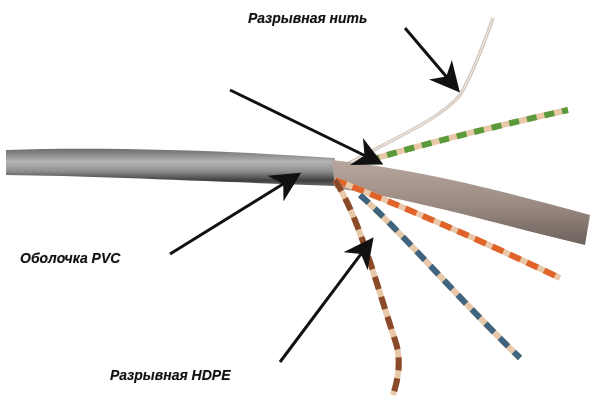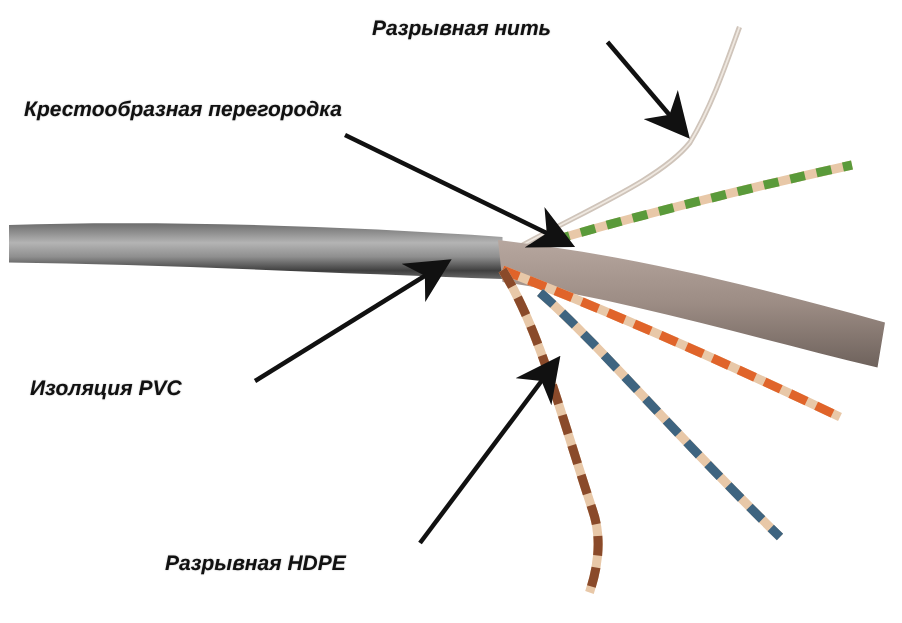--- a/index.html
+++ b/index.html
@@ -84,16 +84,15 @@
 
     <g>
       <line x1="405" y1="28" x2="456" y2="88" stroke="#111" stroke-width="3" marker-end="url(#arrowHead)"></line>
       <line x1="230" y1="90" x2="378" y2="162" stroke="#111" stroke-width="3" marker-end="url(#arrowHead)"></line>
       <line x1="170" y1="254" x2="296" y2="176" stroke="#111" stroke-width="3" marker-end="url(#arrowHead)"></line>
       <line x1="280" y1="362" x2="370" y2="242" stroke="#111" stroke-width="3" marker-end="url(#arrowHead)"></line>
     </g>
   </svg>
 
   <div class="label" id="lbl-ripcord">Разрывная нить</div>
-  <div class="label" id="lbl-separator">Крестообразная перегородка</div>
-  <div class="label" id="lbl-sheath">Изоляция PVC</div>
+  <div class="label" id="lbl-sheath">Оболочка PVC</div>
   <div class="label" id="lbl-insul">Разрывная HDPE</div>
 </div>
 
 </body></html>

